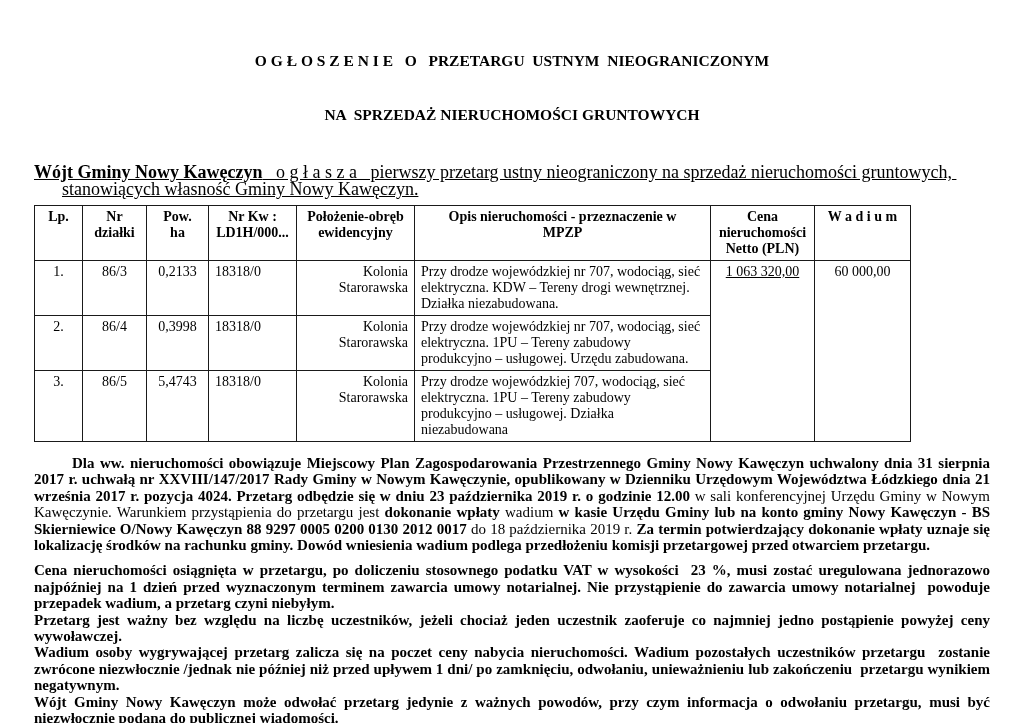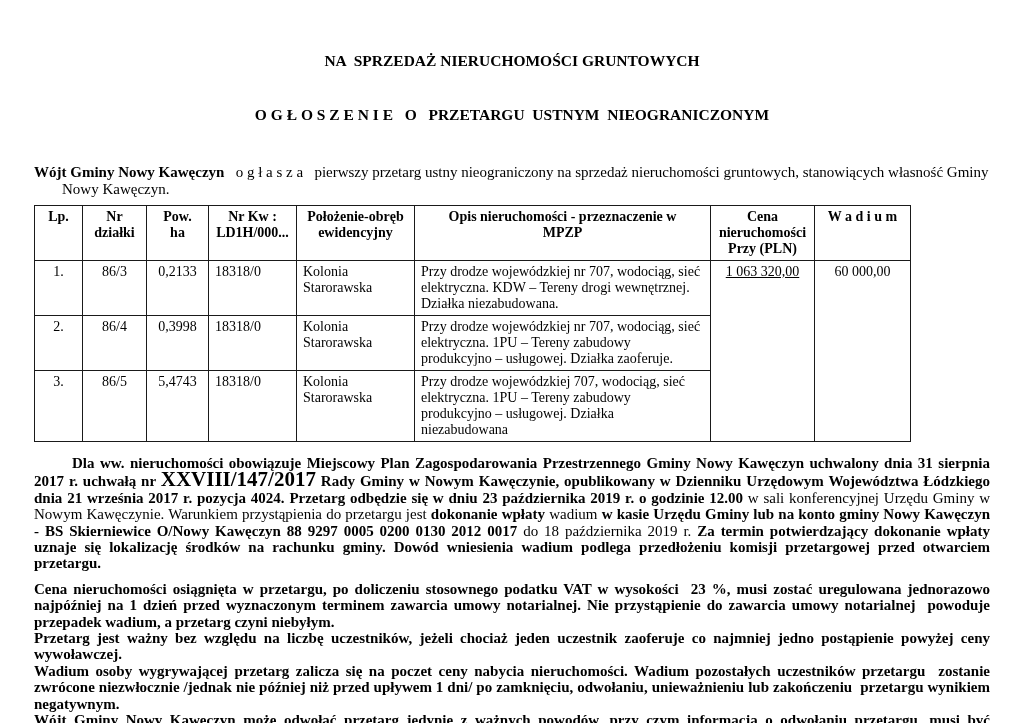--- a/index.html
+++ b/index.html
@@ -9,61 +9,61 @@
     font-family:"Liberation Serif","DejaVu Serif",serif;
     -webkit-font-smoothing:antialiased;
   }
   .page{padding:16px 34px 0 34px;}
 
   
   .title{ text-align:center; font-weight:bold; font-size:15.5px; line-height:18px; white-space:pre-wrap;}
 
   
   .intro{
-    margin-top:4px; font-size:15px; line-height:17px;
-    padding-left:28px; text-indent:-28px; white-space:pre-wrap;
+    margin-top:4px; font-size:18px; line-height:17px;
+    padding-left:28px; text-indent:-28px; white-space:pre-wrap;text-decoration:underline;
   }
   .b{font-weight:bold;}
   .u{}
-  .lg{font-size:21px;}
+  .lg{font-size:15px;}
 
   
   table.props{
     border-collapse:collapse; margin-top:7px;
     font-size:14px; line-height:16px;
     table-layout:fixed; width:841px;
   }
   table.props th, table.props td{
     border:1.5px solid #1a1a1a; padding:3px 6px; vertical-align:top;
   }
   table.props th{
     font-weight:bold; text-align:center; white-space:pre-line; 
   }
   td.c{text-align:center;}
-  td.pre{white-space:pre-line;}
+  td.pre{white-space:pre-line;text-align:right;}
   td.money{vertical-align:middle; text-align:center;}
   td.money .price{font-weight:normal; text-decoration:underline;}
 
   
   .paras{margin-top:13px;}
   .para{
     font-size:15px; line-height:16.4px;
     text-align:justify; white-space:pre-wrap;
   }
   .para.ind-38{text-indent:38px;}
   .para.mt-md{margin-top:9px;}
 </style>
 </head>
 <body>
 
 <div class="page">
 
   <div class="title">
+    <div>O G Ł O S Z E N I E   O   PRZETARGU  USTNYM  NIEOGRANICZONYM</div>
     <div>NA  SPRZEDAŻ NIERUCHOMOŚCI GRUNTOWYCH</div>
-    <div>O G Ł O S Z E N I E   O   PRZETARGU  USTNYM  NIEOGRANICZONYM</div>
   </div>
 
   <div class="intro"><span class="b">Wójt Gminy Nowy Kawęczyn</span><span>   o g ł a s z a   pierwszy przetarg ustny nieograniczony na sprzedaż nieruchomości gruntowych, stanowiących własność Gminy Nowy Kawęczyn.</span></div>
 
   <table class="props">
     <colgroup>
       <col style="width:48px">
         <col style="width:64px">
         <col style="width:62px">
         <col style="width:88px">
@@ -80,42 +80,42 @@
       <th>Pow.
 ha</th>
       <th>Nr  Kw :
 LD1H/000...</th>
       <th>Położenie-obręb
 ewidencyjny</th>
       <th>Opis  nieruchomości  -   przeznaczenie w
 MPZP</th>
       <th>Cena
 nieruchomości
-Przy (PLN)</th>
+Netto (PLN)</th>
       <th>W a d i u m</th>
     </tr>
     <tr>
       <td class="c">1.</td>
       <td class="c">86/3</td>
       <td class="c">0,2133</td>
       <td>18318/0</td>
       <td class="pre">Kolonia
 Starorawska</td>
       <td>Przy drodze wojewódzkiej nr 707, wodociąg, sieć elektryczna. KDW – Tereny drogi wewnętrznej. Działka niezabudowana.</td>
       <td class="money" rowspan="3"><span class="price">1 063 320,00</span></td>
       <td class="money" rowspan="3"><span>60 000,00</span></td>
     </tr>
     <tr>
       <td class="c">2.</td>
       <td class="c">86/4</td>
       <td class="c">0,3998</td>
       <td>18318/0</td>
       <td class="pre">Kolonia
 Starorawska</td>
-      <td>Przy drodze wojewódzkiej nr 707, wodociąg, sieć elektryczna. 1PU – Tereny zabudowy produkcyjno – usługowej. Działka zaoferuje.</td>
+      <td>Przy drodze wojewódzkiej nr 707, wodociąg, sieć elektryczna. 1PU – Tereny zabudowy produkcyjno – usługowej. Urzędu zabudowana.</td>
     </tr>
     <tr>
       <td class="c">3.</td>
       <td class="c">86/5</td>
       <td class="c">5,4743</td>
       <td>18318/0</td>
       <td class="pre">Kolonia
 Starorawska</td>
       <td>Przy drodze wojewódzkiej 707, wodociąg, sieć elektryczna. 1PU – Tereny zabudowy produkcyjno – usługowej. Działka niezabudowana</td>
     </tr>

